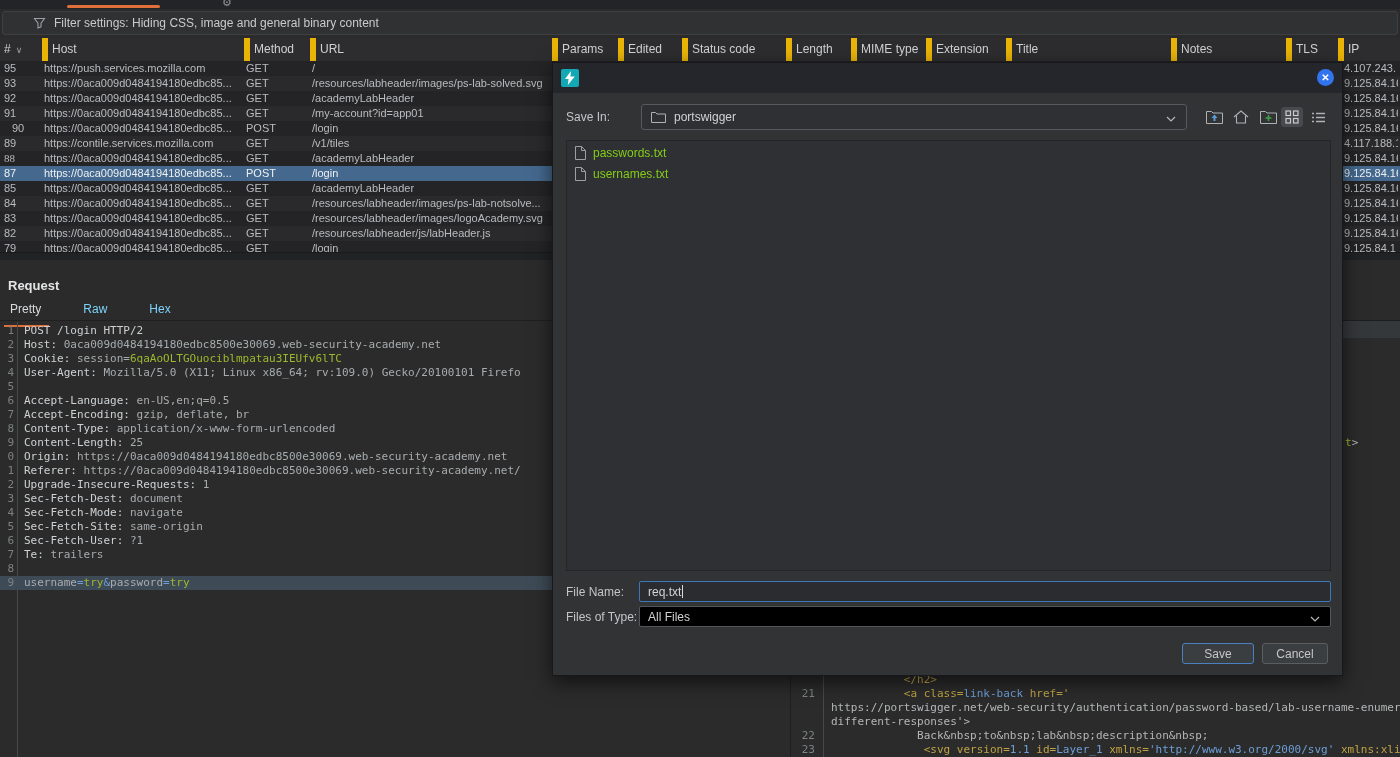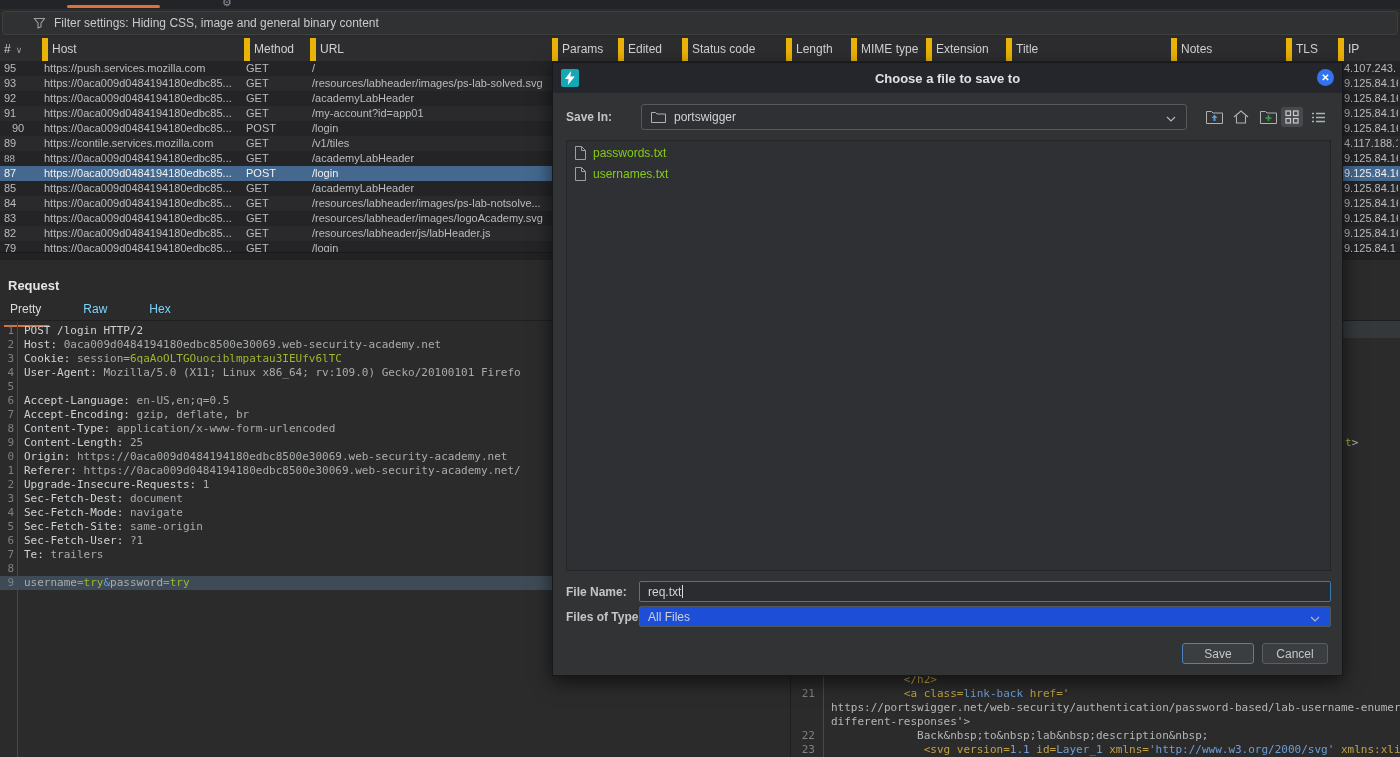--- a/index.html
+++ b/index.html
@@ -60,36 +60,36 @@
   .rline .ct{position:absolute;left:40px;top:0;}
   #respgutterline{position:absolute;left:32px;top:411px;width:1px;height:86px;background:#46484a;}
   
   #dialog{position:absolute;left:552px;top:62px;width:791px;height:614px;background:#313335;
           border:1px solid #16181c;box-sizing:border-box;box-shadow:0 6px 18px rgba(0,0,0,.6);z-index:50;}
   #dtitlebar{position:absolute;left:0;top:0;width:100%;height:30px;background:#24262b;display:flex;align-items:center;}
   #dappicon{width:18px;height:18px;margin-left:8px;background:#14a8b4;border-radius:2px;display:flex;align-items:center;justify-content:center;}
   #dtitle{position:absolute;left:0;right:0;text-align:center;font-size:13px;font-weight:bold;color:#dfe1e3;}
   #dclose{position:absolute;right:8px;top:6px;width:17px;height:17px;border-radius:50%;background:#3273ee;
           color:#fff;font-size:10px;font-weight:bold;line-height:17px;text-align:center;cursor:default;}
-  .dlabel{position:absolute;font-size:12px;color:#c3c5c7;font-weight:bold;}
+  .dlabel{position:absolute;font-size:12px;color:#c3c5c7;}
   #savein-combo{position:absolute;left:88px;top:41px;width:546px;height:26px;background:#2e3033;
                 border:1px solid #56595d;border-radius:3px;box-sizing:border-box;display:flex;align-items:center;}
   #savein-combo .cval{margin-left:8px;font-size:12px;color:#d0d2d4;}
   #savein-combo .chevron{position:absolute;right:10px;}
   .toolbtn{position:absolute;top:44px;width:22px;height:20px;display:flex;align-items:center;justify-content:center;border-radius:3px;}
   .toolbtn.active{background:#47494c;}
   #filelist{position:absolute;left:13px;top:77px;width:765px;height:431px;background:#2e3033;
             border:1px solid #232527;box-sizing:border-box;}
   .fitem{display:flex;align-items:center;height:18px;margin-left:8px;margin-top:3px;}
   .fitem .flabel{margin-left:7px;font-size:12px;color:#84cc16;}
   #fname-input{position:absolute;left:86px;top:518px;width:692px;height:21px;background:#2a2c2f;
                border:1px solid #3c78b8;border-radius:2px;box-sizing:border-box;display:flex;align-items:center;}
   #fname-input .ival{margin-left:8px;font-size:12px;color:#d2d4d6;}
   #fname-input .caret{width:1px;height:13px;background:#d8dadc;margin-left:1px;}
-  #ftype-select{position:absolute;left:86px;top:543px;width:692px;height:21px;background:#1d4ed8;
+  #ftype-select{position:absolute;left:86px;top:543px;width:692px;height:21px;background:#000000;
                 border:1px solid #54575a;border-radius:2px;box-sizing:border-box;display:flex;align-items:center;}
   #ftype-select .sval{margin-left:8px;font-size:12px;color:#cfd1d3;}
   #ftype-select .chevron{position:absolute;right:10px;}
   .dbtn{position:absolute;top:580px;height:21px;border-radius:3px;background:#3b3e41;font-size:12px;
         color:#c4c6c8;text-align:center;line-height:21px;box-sizing:border-box;cursor:default;}
   #btn-save{left:629px;width:72px;border:1px solid #4a82c0;}
   #btn-cancel{left:709px;width:66px;border:1px solid #5b5e61;}
 </style>
 </head>
 <body>
@@ -271,21 +271,20 @@
       </div>
   </div>
 
   <div id="dialog">
     <div id="dtitlebar">
       <span id="dappicon">
         <svg width="12" height="14" viewBox="0 0 12 14">
             <polygon points="7,0 1,8 4.6,8 3.8,14 10.8,5.4 6.4,5.4" fill="#ffffff"></polygon>
           </svg>
       </span>
-      <span id="dtitle">Choose a file to save to</span>
       <span id="dclose">✕</span>
     </div>
 
     <span class="dlabel" style="left:13px;top:47px;">Save In:</span>
     <div id="savein-combo">
       <span style="margin-left:9px;display:flex;">
         <svg width="15" height="12" viewBox="0 0 15 12">
             <path d="M.5 1.5h4l1.5 1.5h8.5v8.5H.5z" fill="none" stroke="#aeb2b5"></path>
           </svg>
       </span>

